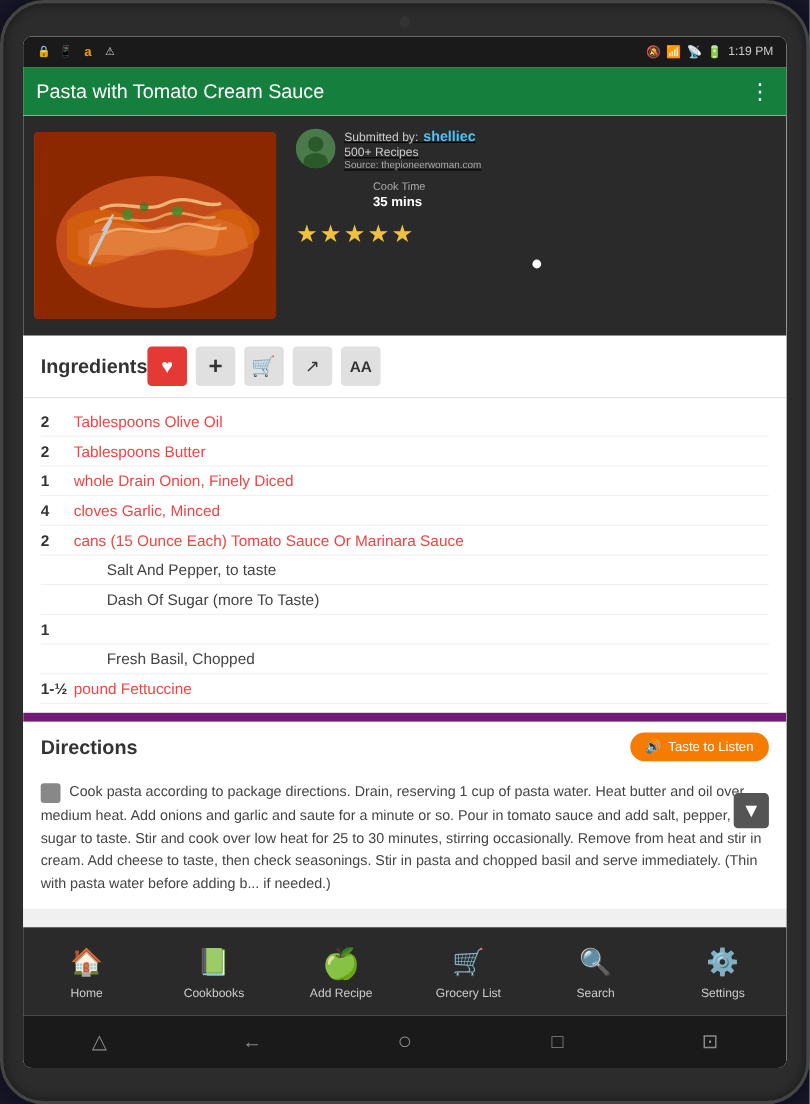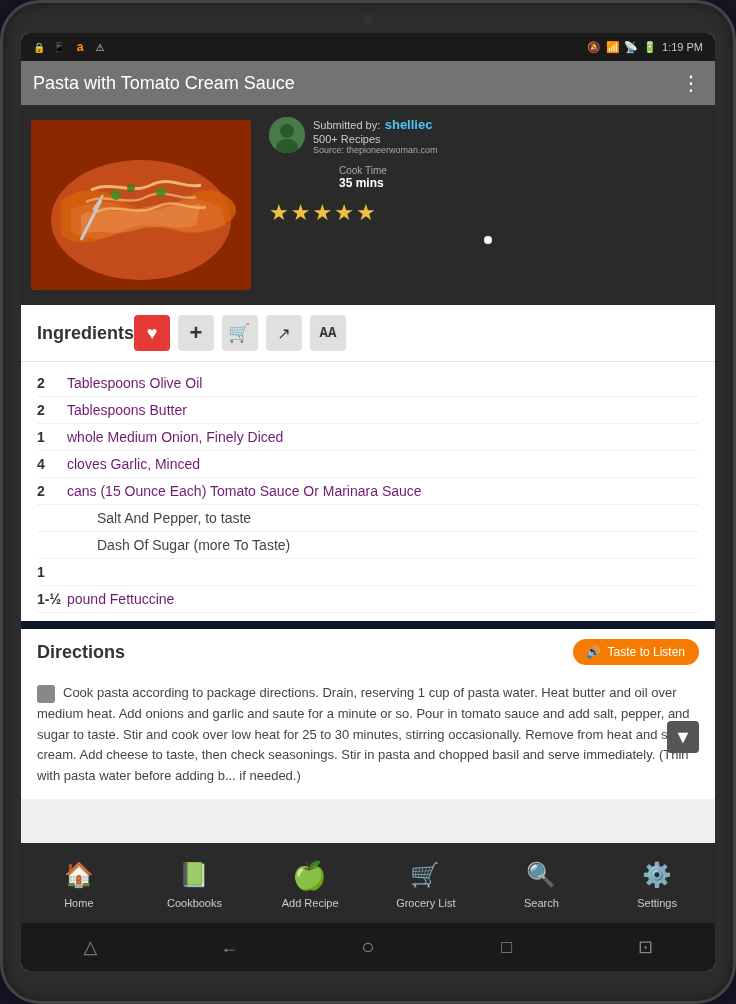--- a/index.html
+++ b/index.html
@@ -56,21 +56,21 @@
     }
     .status-right {
       display: flex;
       align-items: center;
       gap: 5px;
       color: #ccc;
       font-size: 11px;
     }
     
     .app-bar {
-      background: #737373;
+      background: #15803d;
       height: 44px;
       display: flex;
       align-items: center;
       justify-content: space-between;
       padding: 0 12px;
       flex-shrink: 0;
     }
     .app-title {
       color: white;
       font-size: 18px;
@@ -111,20 +111,21 @@
       flex: 1;
       padding: 10px 8px;
       display: flex;
       flex-direction: column;
       gap: 6px;
     }
     .submitted-row {
       display: flex;
       align-items: center;
       gap: 8px;
+      text-decoration: underline;
     }
     .avatar {
       width: 36px;
       height: 36px;
       border-radius: 50%;
       background: linear-gradient(135deg, #4a7a4a, #2a5a2a);
       overflow: hidden;
       flex-shrink: 0;
     }
     .recipes-count {
@@ -205,56 +206,56 @@
       display: flex;
       align-items: center;
       justify-content: center;
       cursor: pointer;
       font-size: 18px;
     }
     .btn-heart { background: #e53935; color: white; }
     .btn-add { background: #e0e0e0; color: #333; font-weight: bold; font-size: 22px; }
     .btn-cart { background: #e0e0e0; color: #333; }
     .btn-share { background: #e0e0e0; color: #333; }
-    .btn-font { background: #e0e0e0; color: #333; font-weight: bold; font-size: 14px; font-family: Liberation Mono, monospace; }
+    .btn-font { background: #e0e0e0; color: #333; font-weight: bold; font-size: 14px; }
     
     .ingredients-list {
       background: white;
       padding: 8px 16px;
       flex-shrink: 0;
     }
     .ingredient-item {
       display: flex;
       align-items: baseline;
       padding: 5px 0;
       border-bottom: 1px solid #f0f0f0;
       font-size: 14px;
     }
     .ingredient-qty {
       font-weight: bold;
       color: #333;
       min-width: 30px;
       font-size: 14px;
     }
     .ingredient-text {
-      color: #701a75;
+      color: #ef4444;
       flex: 1;
     }
     .ingredient-no-qty {
       padding-left: 30px;
       color: #444;
     }
     
     .directions-header {
       background: white;
       padding: 10px 16px;
       display: flex;
       align-items: center;
       justify-content: space-between;
-      border-top: 8px solid #0f172a;
+      border-top: 8px solid #701a75;
       flex-shrink: 0;
     }
     .directions-title {
       font-size: 18px;
       font-weight: bold;
       color: #333;
     }
     .listen-btn {
       background: #f57c00;
       color: white;
@@ -464,40 +465,44 @@
         <div class="ingredient-item">
           <span class="ingredient-qty">2</span>
           <span class="ingredient-text">Tablespoons Olive Oil</span>
         </div>
         <div class="ingredient-item">
           <span class="ingredient-qty">2</span>
           <span class="ingredient-text">Tablespoons Butter</span>
         </div>
         <div class="ingredient-item">
           <span class="ingredient-qty">1</span>
-          <span class="ingredient-text">whole Medium Onion, Finely Diced</span>
+          <span class="ingredient-text">whole Drain Onion, Finely Diced</span>
         </div>
         <div class="ingredient-item">
           <span class="ingredient-qty">4</span>
           <span class="ingredient-text">cloves Garlic, Minced</span>
         </div>
         <div class="ingredient-item">
           <span class="ingredient-qty">2</span>
           <span class="ingredient-text">cans (15 Ounce Each) Tomato Sauce Or Marinara Sauce</span>
         </div>
         <div class="ingredient-item">
           <span class="ingredient-qty"></span>
           <span class="ingredient-text ingredient-no-qty">Salt And Pepper, to taste</span>
         </div>
         <div class="ingredient-item">
           <span class="ingredient-qty"></span>
           <span class="ingredient-text ingredient-no-qty">Dash Of Sugar (more To Taste)</span>
         </div>
         <div class="ingredient-item">
           <span class="ingredient-qty">1</span>
+        </div>
+        <div class="ingredient-item">
+          <span class="ingredient-qty"></span>
+          <span class="ingredient-text ingredient-no-qty">Fresh Basil, Chopped</span>
         </div>
         <div class="ingredient-item">
           <span class="ingredient-qty">1-½</span>
           <span class="ingredient-text">pound Fettuccine</span>
         </div>
       </div>
 
       <div class="directions-header">
         <span class="directions-title">Directions</span>
         <button class="listen-btn">

